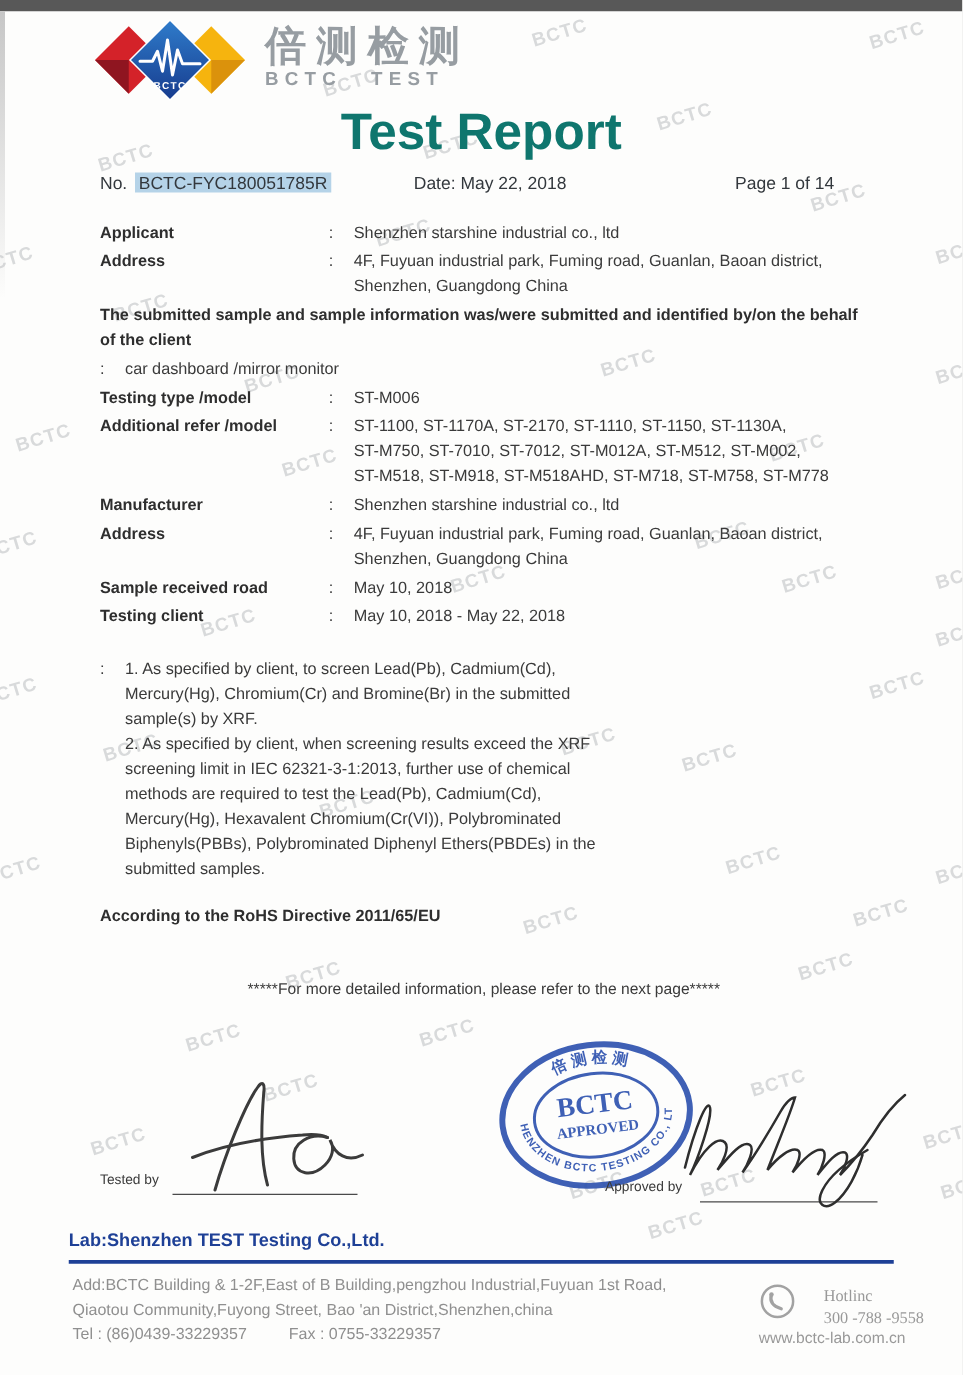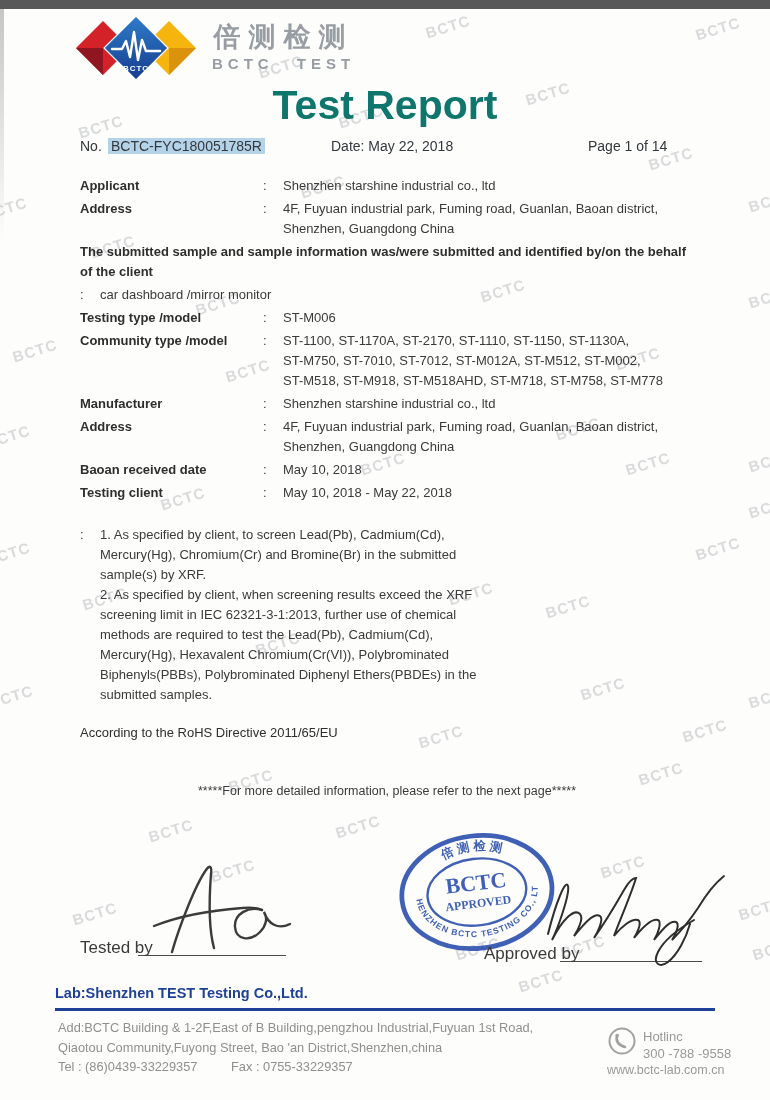--- a/index.html
+++ b/index.html
@@ -12,60 +12,60 @@
   .scan-top{position:absolute;top:0;left:0;width:100%;height:9px;background:#585858;}
   .scan-left{position:absolute;top:9px;left:0;width:4px;height:230px;
     background:linear-gradient(#c6c6c6,rgba(200,200,200,0));}
   
   .wm-layer{position:absolute;inset:0;pointer-events:none;z-index:1;}
   .wm{position:absolute;font-size:15px;font-weight:bold;color:#c3c5c7;opacity:.62;
     transform:rotate(-17deg);letter-spacing:1px;white-space:nowrap;}
   
   .logo{position:absolute;left:70px;top:12px;display:flex;align-items:center;z-index:2;}
   .logo-text{margin-left:10px;}
-  .logo-cn{font-size:27px;font-weight:bold;color:#979da2;letter-spacing:8px;line-height:30px;text-align:center;}
+  .logo-cn{font-size:33px;font-weight:bold;color:#979da2;letter-spacing:8px;line-height:30px;}
   .logo-en{font-size:15px;font-weight:bold;color:#979da2;letter-spacing:5px;word-spacing:14px;margin-top:3px;}
   
   .title{position:absolute;top:82px;left:0;width:100%;text-align:center;
     font-size:41px;font-weight:bold;color:#0f766e;z-index:2;}
   
   .hdr{position:absolute;top:138px;left:0;width:100%;font-size:14px;color:#33383d;z-index:2;}
   .hdr .no-label{position:absolute;left:80px;}
   .hdr .no-value{position:absolute;left:108px;background:#b5d3e8;padding:0 3px;}
   .hdr .date{position:absolute;left:331px;}
   .hdr .pg{position:absolute;left:588px;}
   
   .content{position:absolute;top:176px;left:80px;width:614px;font-size:13px;z-index:2;}
   .row{display:flex;margin-bottom:3px;}
   .row .lbl{width:183px;font-weight:bold;color:#2e2e2e;line-height:20px;flex-shrink:0;}
   .row .col{width:20px;line-height:20px;flex-shrink:0;}
   .row .val{flex:1;line-height:20px;white-space:pre-line;}
   .client-note{font-weight:bold;color:#2e2e2e;line-height:20px;margin-bottom:3px;white-space:pre-line;}
   .gap-top{margin-top:22px;}
-  .according{font-weight:normal;color:#2e2e2e;margin-top:20px;}
+  .according{font-weight:bold;color:#2e2e2e;margin-top:20px;}
   .next-note{margin-top:44px;text-align:center;font-size:12.5px;color:#3a3a3a;}
   
   .stamp{position:absolute;left:396px;top:830px;z-index:4;transform:rotate(-7deg);opacity:.9;}
-  .sig-label{position:absolute;font-size:17px;color:#3a3a3a;z-index:5;}
+  .sig-label{position:absolute;font-size:11px;color:#3a3a3a;z-index:5;}
   .tested-label{left:80px;top:938px;}
   .approved-label{left:484px;top:944px;}
   .sig-line{position:absolute;border-top:1.5px solid #4a4a4a;z-index:3;}
   .tested-line{left:138px;top:955px;width:148px;}
   .approved-line{left:560px;top:961px;width:142px;}
   .sig-svg{position:absolute;z-index:5;}
   .tested-sig{left:150px;top:862px;}
   .approved-sig{left:540px;top:872px;}
   
   .footer-lab{position:absolute;left:55px;top:985px;font-size:14.5px;font-weight:bold;color:#1e4096;z-index:2;}
   .footer-bar{position:absolute;left:55px;top:1008px;width:660px;height:3px;background:#1e4096;z-index:2;}
   .footer-addr{position:absolute;left:58px;top:1018px;width:490px;font-size:12.8px;color:#8f8f8f;line-height:19.5px;z-index:2;}
   .footer-addr .fax{margin-left:30px;}
   .hotline{position:absolute;left:607px;top:1026px;width:155px;font-size:13px;color:#999;z-index:2;}
   .hotline .top{display:flex;align-items:flex-start;}
-  .hotline .lines{margin-left:6px;line-height:17px;padding-top:2px;}
+  .hotline .lines{margin-left:22px;line-height:17px;padding-top:2px;font-family:Liberation Serif, serif;}
   .hotline .web{font-size:12.5px;margin-top:1px;}
 </style>
 </head>
 <body>
 
 <div class="page">
 
   <div class="scan-top"></div>
   <div class="scan-left"></div>
 
@@ -170,39 +170,39 @@
     <div class="row">
       <div class="col">:</div>
       <div class="val">car dashboard /mirror monitor</div>
     </div>
     <div class="row">
       <div class="lbl">Testing type /model</div>
       <div class="col">:</div>
       <div class="val">ST-M006</div>
     </div>
     <div class="row">
-      <div class="lbl">Community type /model</div>
+      <div class="lbl">Additional refer /model</div>
       <div class="col">:</div>
       <div class="val">ST-1100, ST-1170A, ST-2170, ST-1110, ST-1150, ST-1130A,
 ST-M750, ST-7010, ST-7012, ST-M012A, ST-M512, ST-M002,
 ST-M518, ST-M918, ST-M518AHD, ST-M718, ST-M758, ST-M778</div>
     </div>
     <div class="row">
       <div class="lbl">Manufacturer</div>
       <div class="col">:</div>
       <div class="val">Shenzhen starshine industrial co., ltd</div>
     </div>
     <div class="row">
       <div class="lbl">Address</div>
       <div class="col">:</div>
       <div class="val">4F, Fuyuan industrial park, Fuming road, Guanlan, Baoan district,
 Shenzhen, Guangdong China</div>
     </div>
     <div class="row">
-      <div class="lbl">Baoan received date</div>
+      <div class="lbl">Sample received road</div>
       <div class="col">:</div>
       <div class="val">May 10, 2018</div>
     </div>
     <div class="row">
       <div class="lbl">Testing client</div>
       <div class="col">:</div>
       <div class="val">May 10, 2018 - May 22, 2018</div>
     </div>
     <div class="row gap-top">
       <div class="col">:</div>

